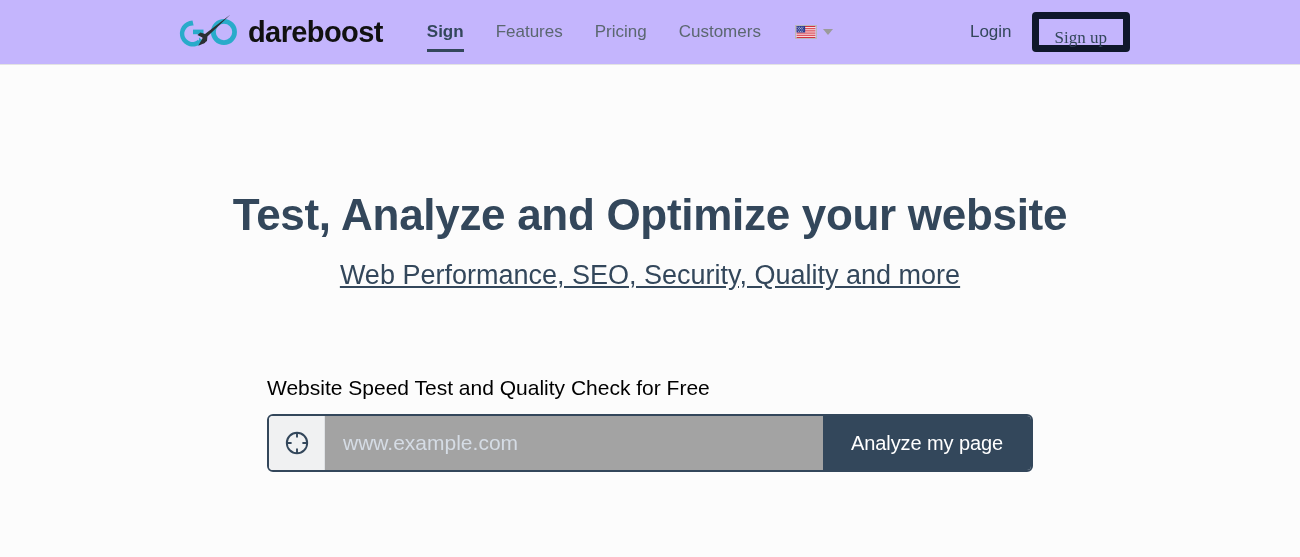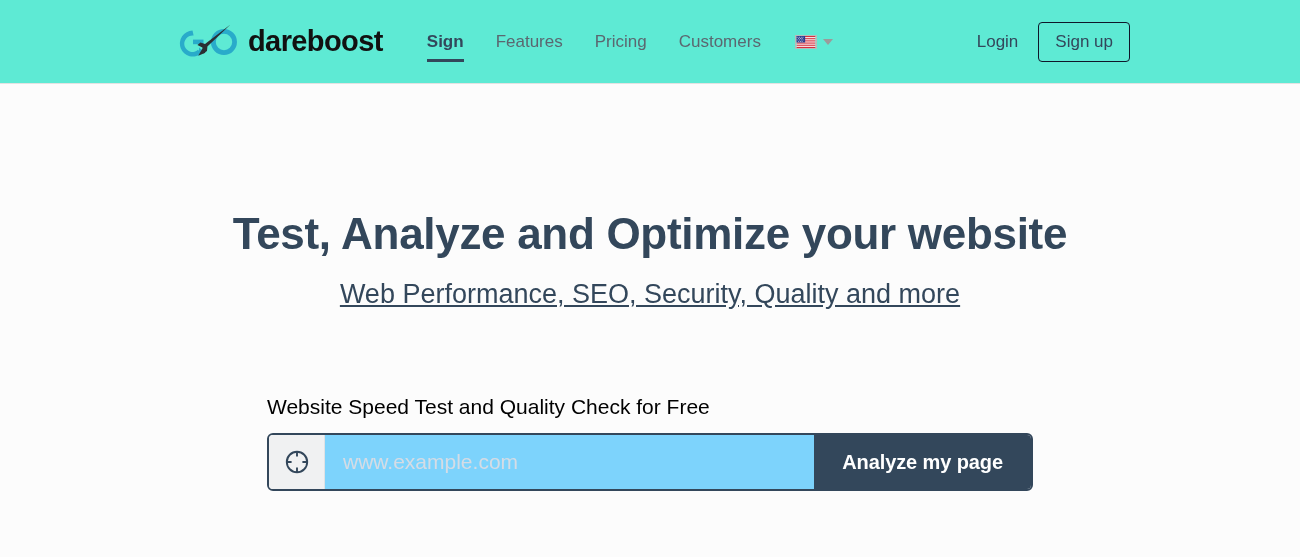--- a/index.html
+++ b/index.html
@@ -12,22 +12,22 @@
     width: 1300px;
     height: 557px;
     overflow: hidden;
     background: #fcfcfc;
     font-family: "Liberation Sans", sans-serif;
     -webkit-font-smoothing: antialiased;
   }
 
   
   .site-header {
-    height: 84px;
-    background: #5eead4;
+    height: 65px;
+    background: #c4b5fd;
     border-bottom: 1px solid #e3e3e3;
     display: flex;
     align-items: center;
     padding: 0 170px 0 172px;
     position: relative;
   }
 
   .brand {
     display: flex;
     align-items: center;
@@ -115,28 +115,28 @@
     text-decoration: none;
     padding: 0 20px;
     line-height: 40px;
     cursor: pointer;
     white-space: nowrap;
   }
   .signup-button {
     font-size: 17px;
     color: #33475b;
     background: transparent;
-    border: 1px solid #0f172a;
+    border: 7px solid #0f172a;
     border-radius: 4px;
     padding: 0 16px;
     height: 40px;
     line-height: 38px;
     cursor: pointer;
     white-space: nowrap;
-    font-family: Liberation Sans, sans-serif;
+    font-family: Liberation Serif, serif;
   }
 
   
   .hero {
     text-align: center;
     padding-top: 125px;
   }
   .hero-title {
     margin: 0;
     font-size: 44px;
@@ -187,38 +187,38 @@
   }
   .crosshair-icon {
     width: 26px;
     height: 26px;
     display: block;
   }
   .url-input {
     flex: 1;
     border: 0;
     outline: none;
-    background: #7dd3fc;
+    background: #a3a3a3;
     font-family: inherit;
     font-size: 21px;
     color: #33475b;
     padding: 12px 18px;
   }
   .url-input::placeholder {
     color: #d5dce5;
     opacity: 1;
   }
   .analyze-button {
     flex-shrink: 0;
     background: #33475b;
     color: #ffffff;
     border: 0;
     font-family: inherit;
     font-size: 20px;
-    font-weight: bold;
+    font-weight: normal;
     padding: 0 28px;
     cursor: pointer;
     white-space: nowrap;
     letter-spacing: -0.1px;
   }
 </style>
 </head>
 <body>
 
 <header class="site-header">

